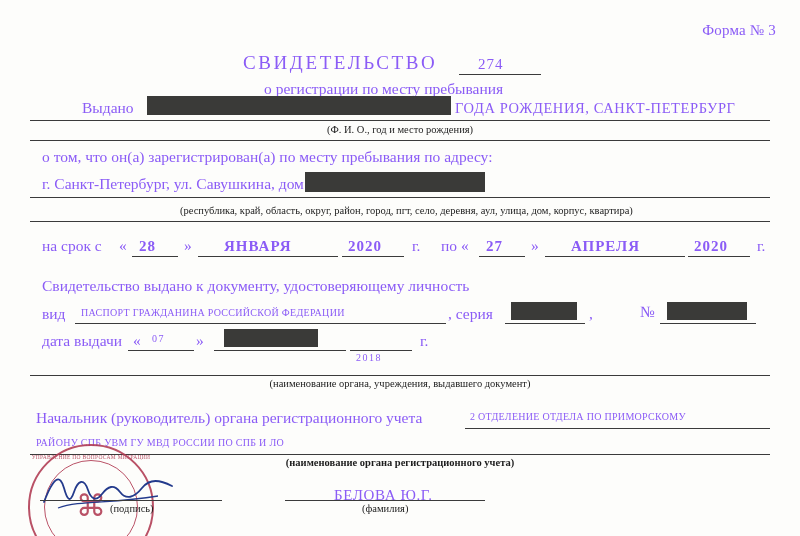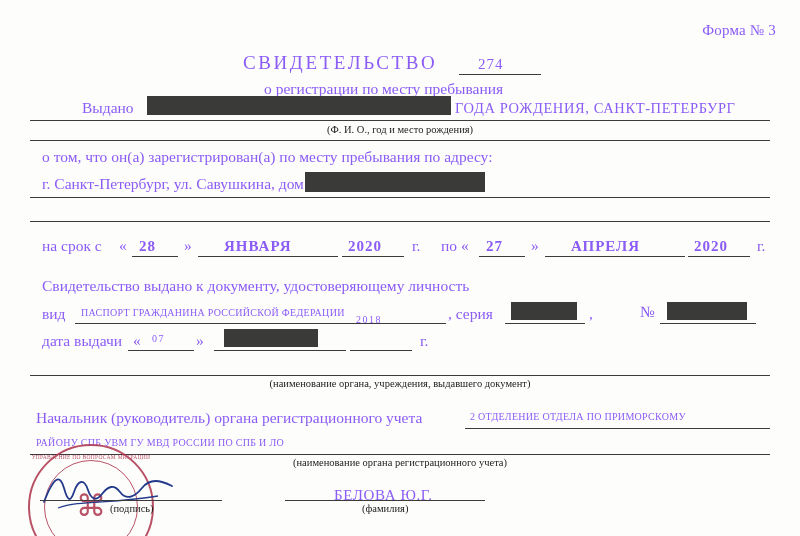--- a/index.html
+++ b/index.html
@@ -158,20 +158,21 @@
 
   <div class="caption" style="left:250px; top:124px; width:300px;">(Ф. И. О., год и место рождения)</div>
   <div class="rule" style="left:30px; top:140px; width:740px;"></div>
 
   <div class="txt lbl" style="left:42px; top:148px;">о том, что он(а) зарегистрирован(а) по месту пребывания по адресу:</div>
 
   <div class="txt filled-lg" style="left:42px; top:175px;">г. Санкт-Петербург, ул. Савушкина, дом</div>
   <div class="redact" style="left:305px; top:172px; width:180px; height:20px;"></div>
   <div class="rule" style="left:30px; top:197px; width:740px;"></div>
 
+  <div class="caption" style="left:180px; top:205px; width:440px;">(республика, край, область, округ, район, город, пгт, село, деревня, аул, улица, дом, корпус, квартира)</div>
   <div class="rule" style="left:30px; top:221px; width:740px;"></div>
 
   <div class="txt lbl" style="left:42px; top:237px;">на срок с</div>
   <div class="txt lbl" style="left:119px; top:237px;">«</div>
   <div class="txt bold-date" style="left:139px; top:238px;">28</div>
   <div class="rule" style="left:132px; top:256px; width:46px;"></div>
   <div class="txt lbl" style="left:184px; top:237px;">»</div>
   <div class="txt bold-date" style="left:224px; top:238px;">ЯНВАРЯ</div>
   <div class="rule" style="left:198px; top:256px; width:140px;"></div>
   <div class="txt bold-date" style="left:348px; top:238px;">2020</div>
@@ -200,34 +201,34 @@
   <div class="redact" style="left:667px; top:302px; width:80px; height:18px;"></div>
   <div class="rule" style="left:660px; top:323px; width:96px;"></div>
 
   <div class="txt lbl" style="left:42px; top:332px;text-align:center;">дата выдачи</div>
   <div class="txt lbl" style="left:133px; top:332px;">«</div>
   <div class="txt mono-num" style="left:152px; top:333px;">07</div>
   <div class="rule" style="left:128px; top:350px; width:66px;"></div>
   <div class="txt lbl" style="left:196px; top:332px;">»</div>
   <div class="redact" style="left:224px; top:329px; width:94px; height:18px;"></div>
   <div class="rule" style="left:214px; top:350px; width:132px;"></div>
-  <div class="txt mono-num" style="left:356px; top:314px;">2018</div>
+  <div class="txt mono-num" style="left:356px; top:352px;">2018</div>
   <div class="rule" style="left:350px; top:350px; width:62px;"></div>
   <div class="txt lbl" style="left:420px; top:332px;">г.</div>
 
   <div class="rule" style="left:30px; top:375px; width:740px;"></div>
   <div class="caption" style="left:225px; top:378px; width:350px;">(наименование органа, учреждения, выдавшего документ)</div>
 
   <div class="txt lbl" style="left:36px; top:409px;">Начальник (руководитель) органа регистрационного учета</div>
   <div class="txt caps-small" style="left:470px; top:411px;">2 ОТДЕЛЕНИЕ ОТДЕЛА  ПО ПРИМОРСКОМУ</div>
   <div class="rule" style="left:465px; top:428px; width:305px;"></div>
 
   <div class="txt caps-small" style="left:36px; top:437px;">РАЙОНУ СПБ УВМ  ГУ  МВД  РОССИИ  ПО СПБ  И  ЛО</div>
   <div class="rule" style="left:30px; top:454px; width:740px;"></div>
-  <div class="caption" style="left:255px; top:457px; width:290px;">(наименование органа регистрационного учета)</div>
+  <div class="caption" style="left:255px; top:457px; width:290px;font-weight:bold;">(наименование органа регистрационного учета)</div>
 
   <div class="stamp">
     <div class="stamp-inner"></div>
     <div class="stamp-text-top">УПРАВЛЕНИЕ ПО ВОПРОСАМ МИГРАЦИИ</div>
     <div class="stamp-eagle">⌘</div>
 
   </div>
 
   <div class="signature">
     <svg width="140" height="40" viewBox="0 0 140 40" xmlns="http://www.w3.org/2000/svg">

